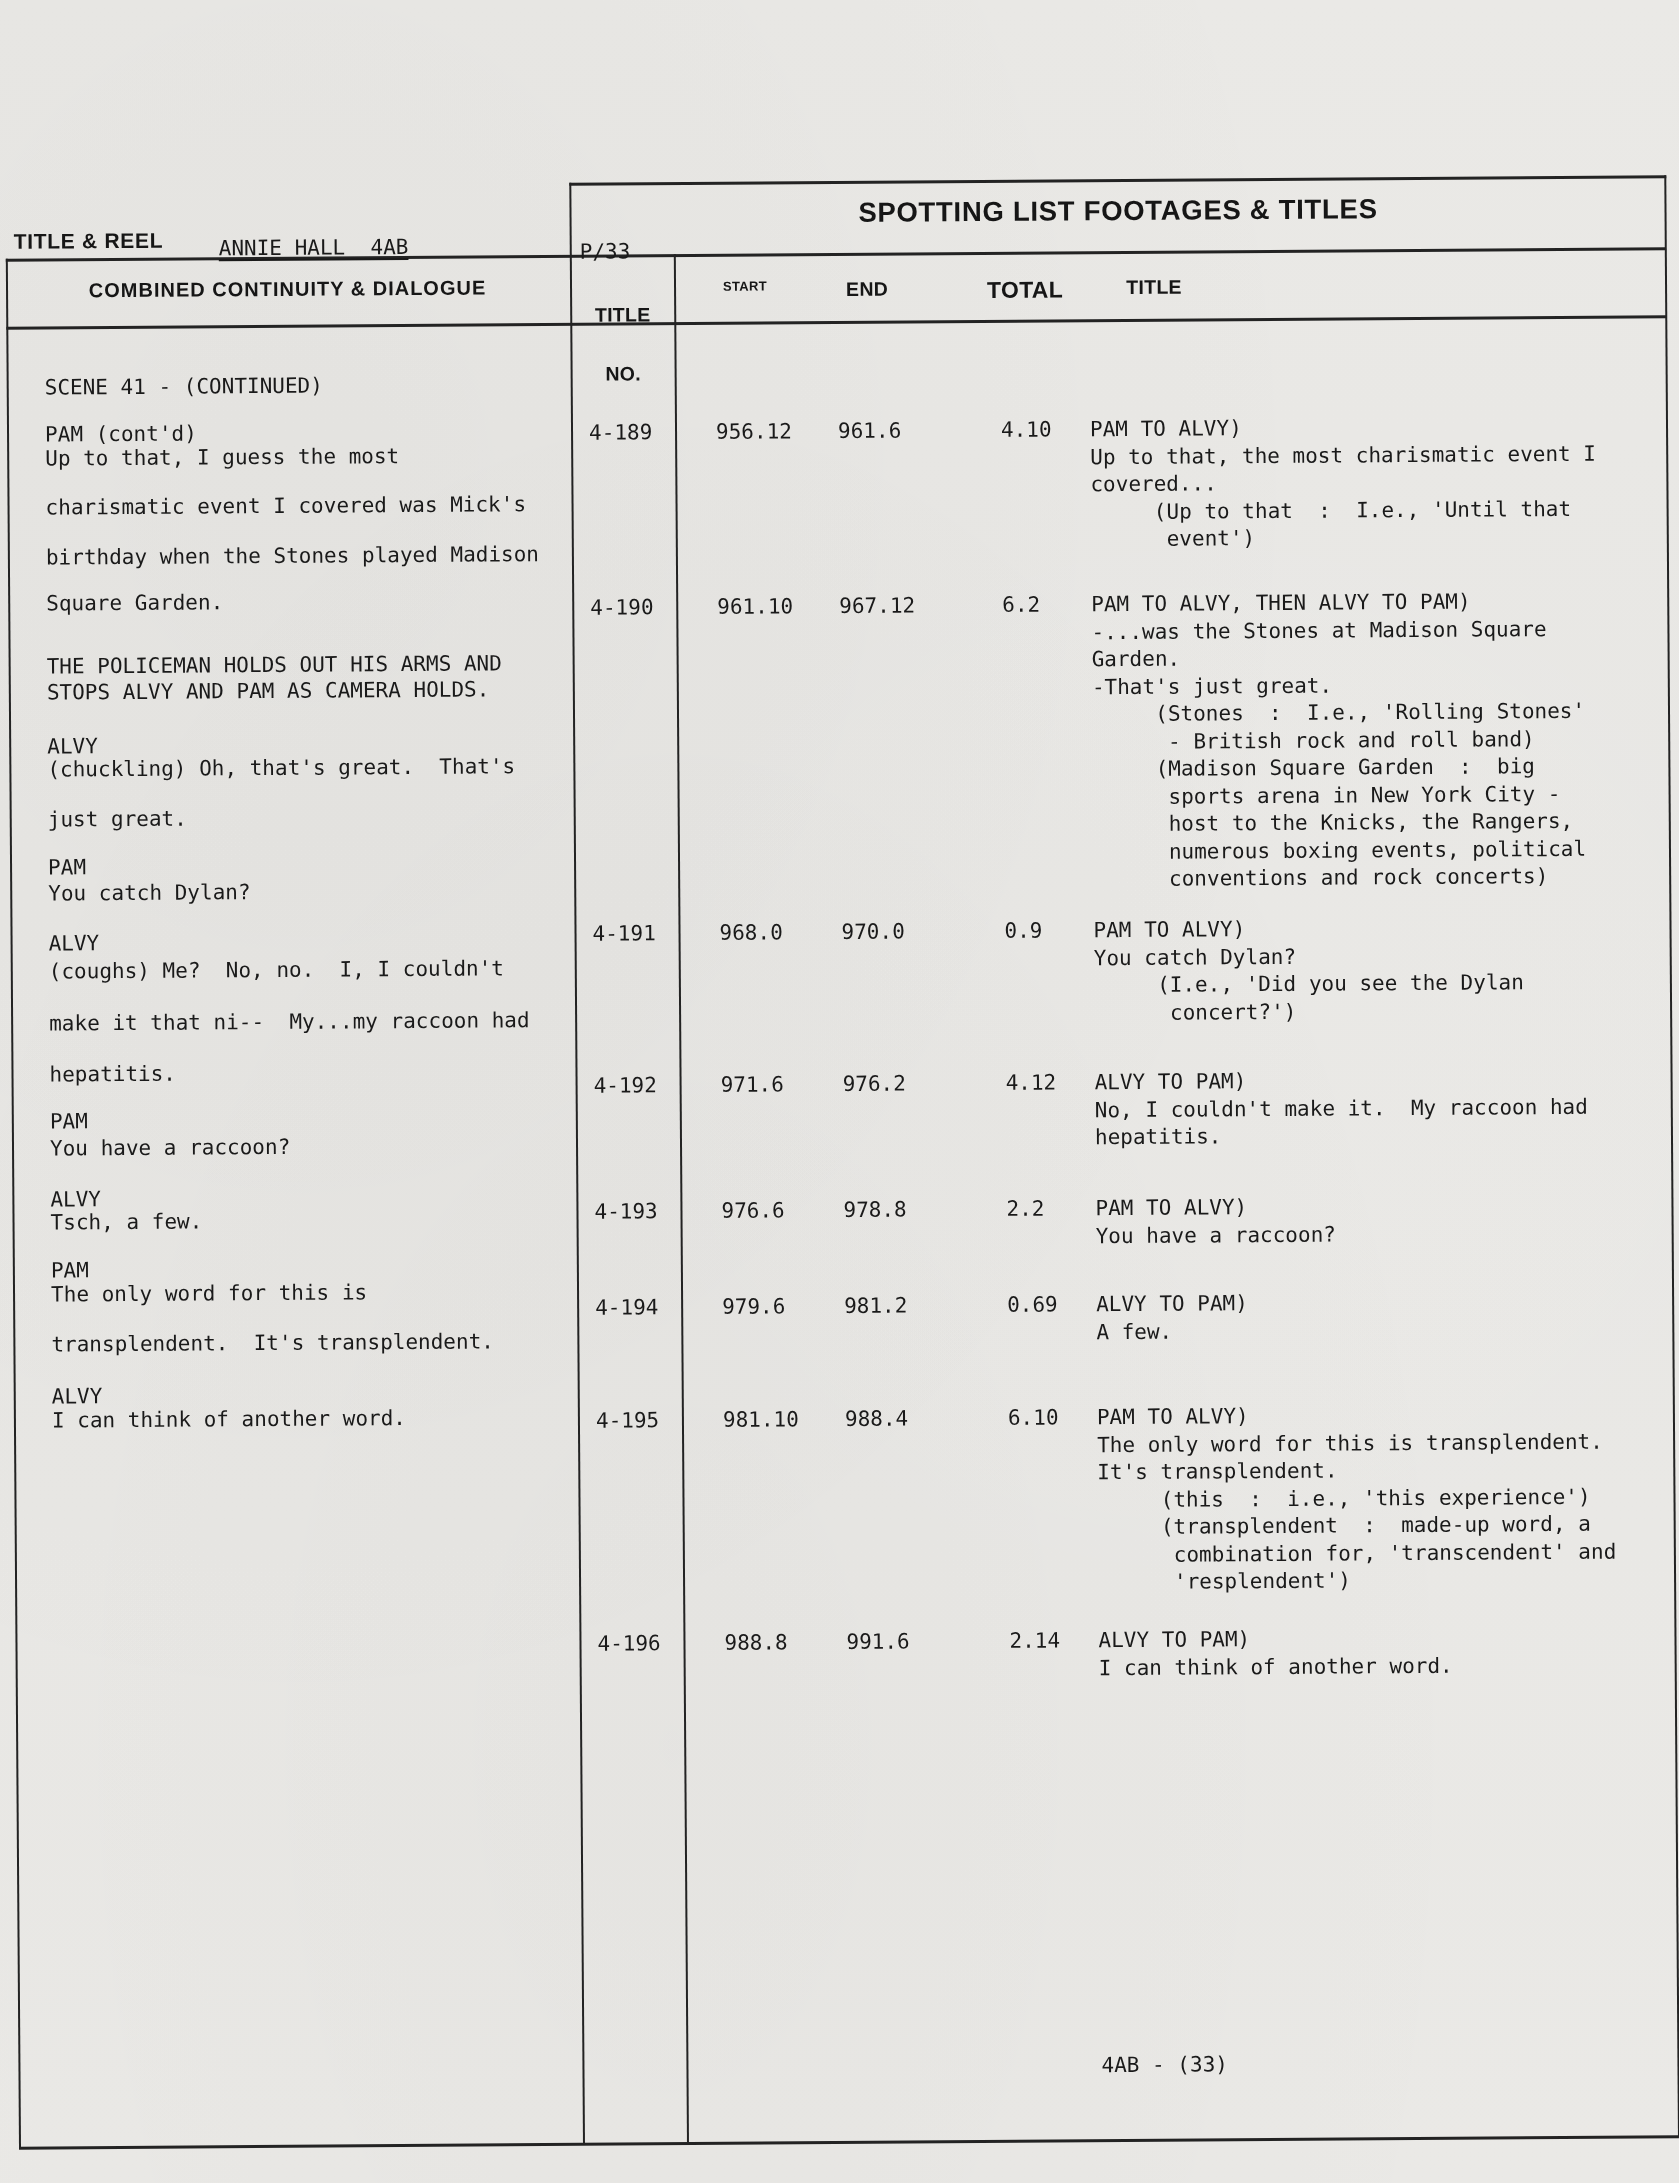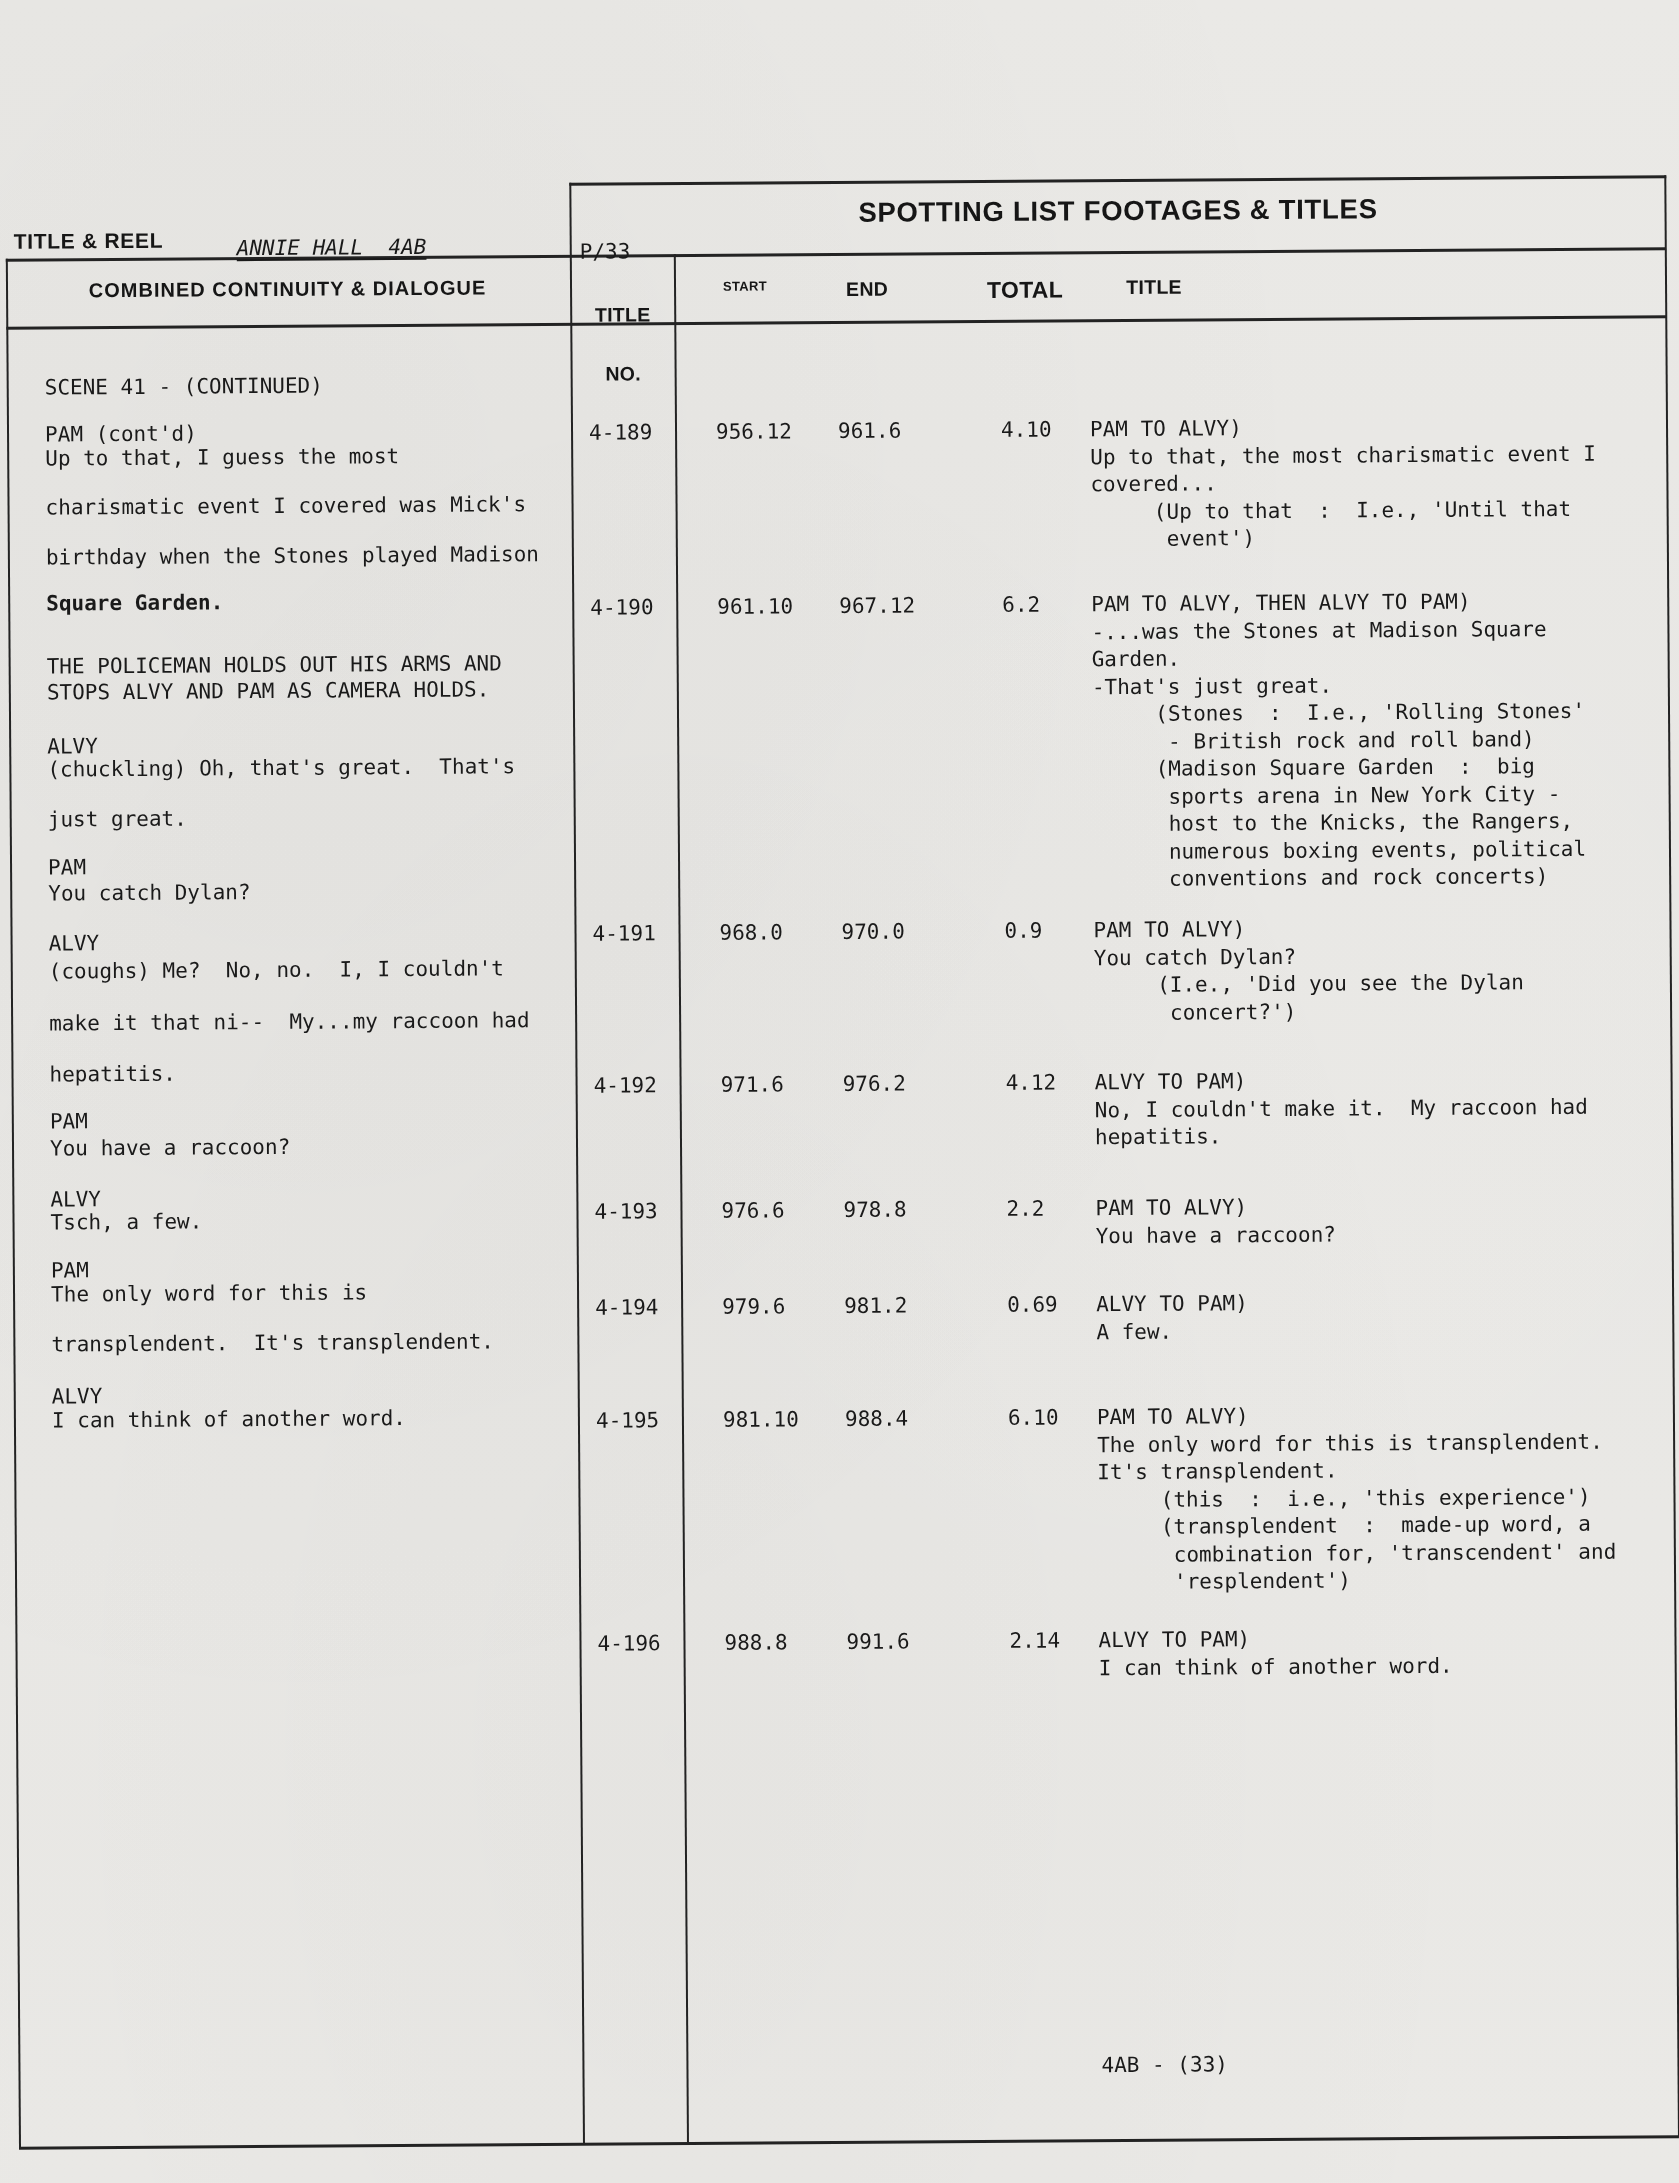--- a/index.html
+++ b/index.html
@@ -16,21 +16,21 @@
     font-family:"DejaVu Sans Mono", monospace;
   }
   .rot{position:absolute;left:0;top:0;width:1680px;height:2183px;
        transform:rotate(-0.4deg);transform-origin:839px 1142px;}
   .mono{font-family:"DejaVu Sans Mono",monospace;font-size:21px;color:#1a1a1a;
         line-height:27.5px;white-space:pre;}
   .hlabel{font-family:"Liberation Sans",sans-serif;font-weight:700;color:#161616;
           position:absolute;white-space:pre;}
   
   .title-reel{left:20px;top:224px;font-size:21px;letter-spacing:0.7px;}
-  .reel-value{position:absolute;left:243px;top:231px;text-decoration:underline;text-underline-offset:4px;font-style:italic;}
+  .reel-value{position:absolute;left:225px;top:231px;text-decoration:underline;text-underline-offset:4px;}
   .page-code{position:absolute;left:586px;top:229px;margin-top:8px;}
   .spotting-title{left:576px;top:197px;width:1097px;text-align:center;font-size:27.5px;letter-spacing:0.7px;}
   .cc-title{left:12px;top:274px;width:563px;text-align:center;font-size:20px;letter-spacing:1px;}
   .col-titleno{left:576px;top:265px;width:105px;text-align:center;font-size:19.5px;line-height:19.5px;letter-spacing:0.3px;}
   .col-start{left:729px;top:278px;width:134px;font-size:13px;letter-spacing:0.3px;}
   .col-end{left:852px;top:278px;width:134px;text-align:left;font-size:19.5px;letter-spacing:0.3px;}
   .col-total{left:964px;top:278px;width:134px;text-align:center;font-size:23px;letter-spacing:0.3px;}
   .col-title{left:1093px;top:278px;width:134px;text-align:center;font-size:19.5px;letter-spacing:0.3px;}
   
   .rule{position:absolute;background:#232323;}
@@ -84,21 +84,21 @@
     <div class="hlabel col-end">END</div>
     <div class="hlabel col-total">TOTAL</div>
     <div class="hlabel col-title">TITLE</div>
 
     <div id="continuity">
         <div class="mono cline" style="top: 369px;">SCENE 41 - (CONTINUED)</div>
         <div class="mono cline" style="top: 416px;">PAM (cont'd)</div>
         <div class="mono cline" style="top: 440px;">Up to that, I guess the most</div>
         <div class="mono cline" style="top: 489px;">charismatic event I covered was Mick's</div>
         <div class="mono cline" style="top: 539px;">birthday when the Stones played Madison</div>
-        <div class="mono cline" style="top: 585px; font-weight: bold;">Square Garden.</div>
+        <div class="mono cline" style="top: 585px;">Square Garden.</div>
         <div class="mono cline" style="top: 648px;">THE POLICEMAN HOLDS OUT HIS ARMS AND</div>
         <div class="mono cline" style="top: 674px;">STOPS ALVY AND PAM AS CAMERA HOLDS.</div>
         <div class="mono cline" style="top: 728px;">ALVY</div>
         <div class="mono cline" style="top: 751px;">(chuckling) Oh, that's great.  That's</div>
         <div class="mono cline" style="top: 801px;">just great.</div>
         <div class="mono cline" style="top: 849px;">PAM</div>
         <div class="mono cline" style="top: 875px;">You catch Dylan?</div>
         <div class="mono cline" style="top: 925px;">ALVY</div>
         <div class="mono cline" style="top: 953px;">(coughs) Me?  No, no.  I, I couldn't</div>
         <div class="mono cline" style="top: 1005px;">make it that ni--  My...my raccoon had</div>

